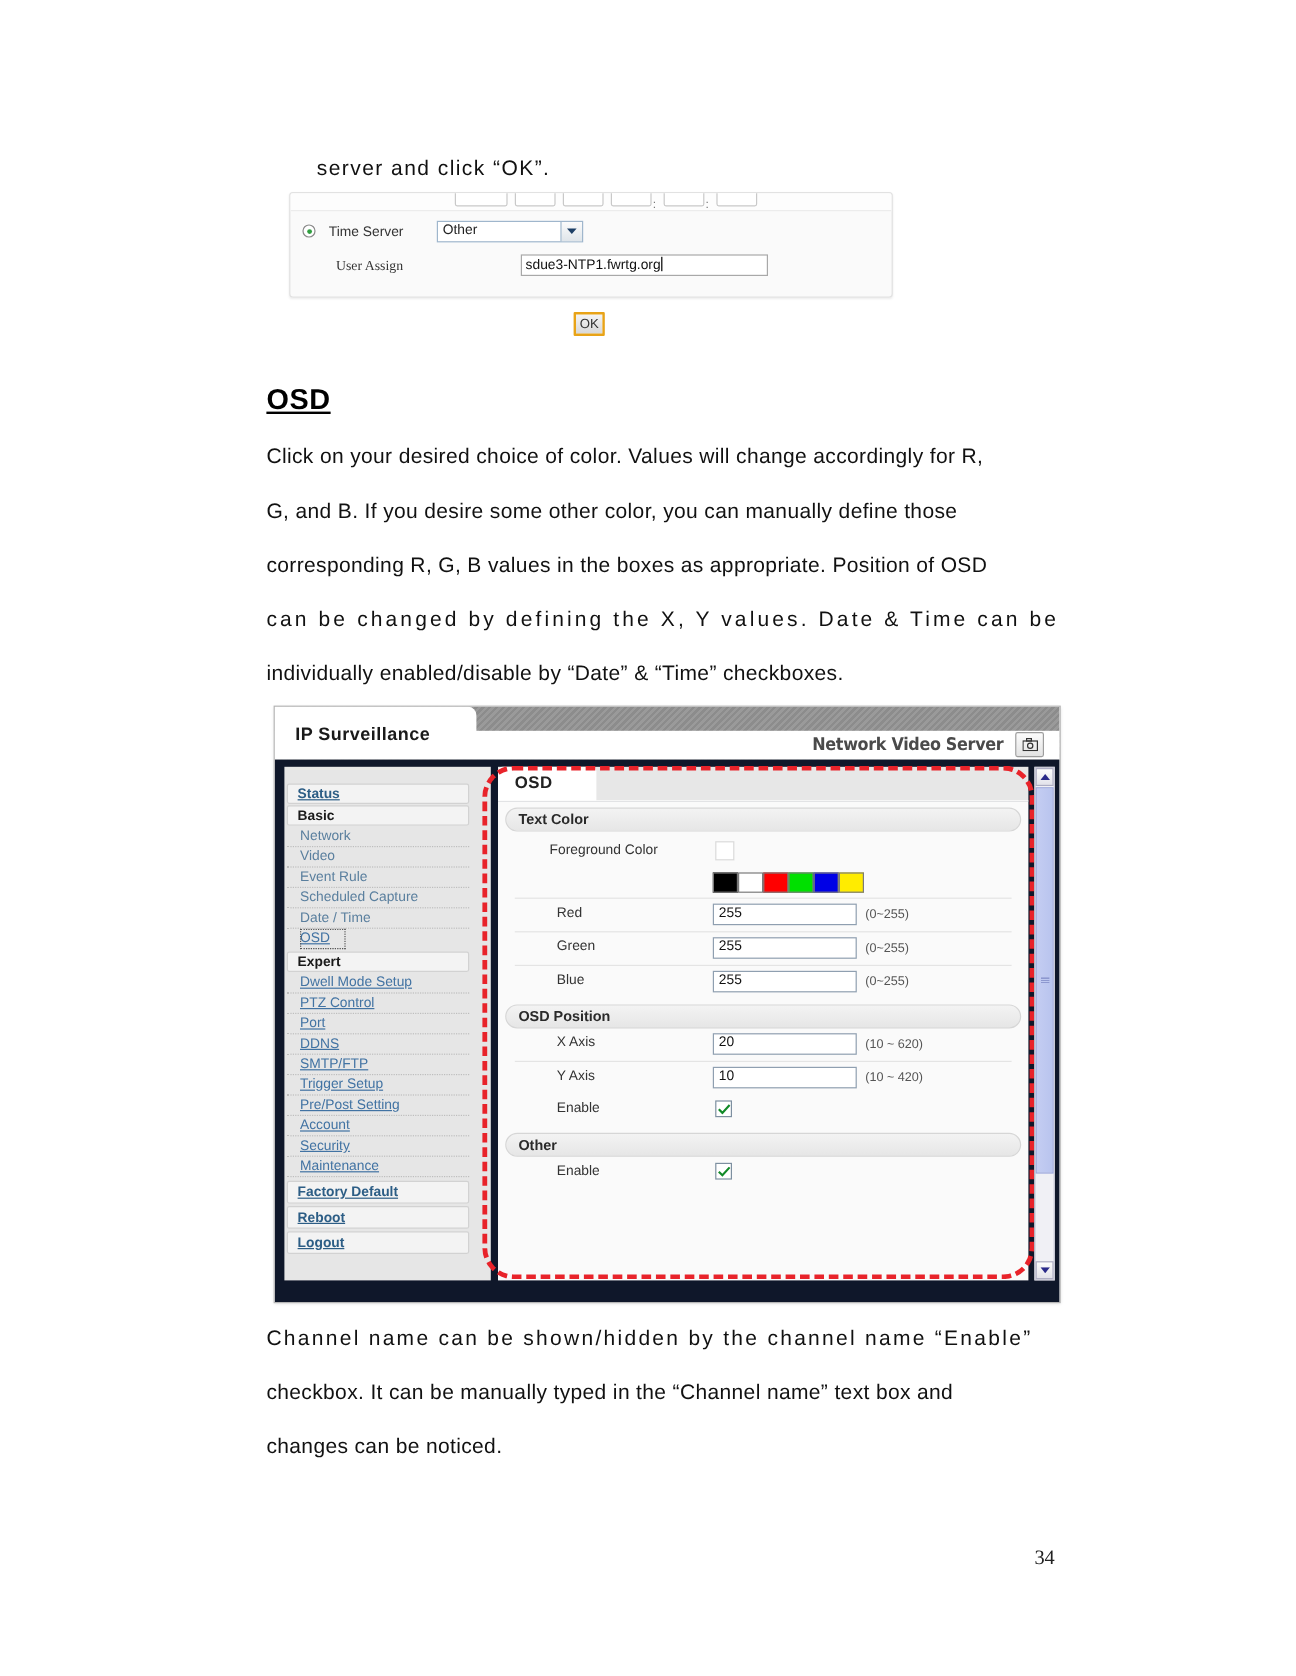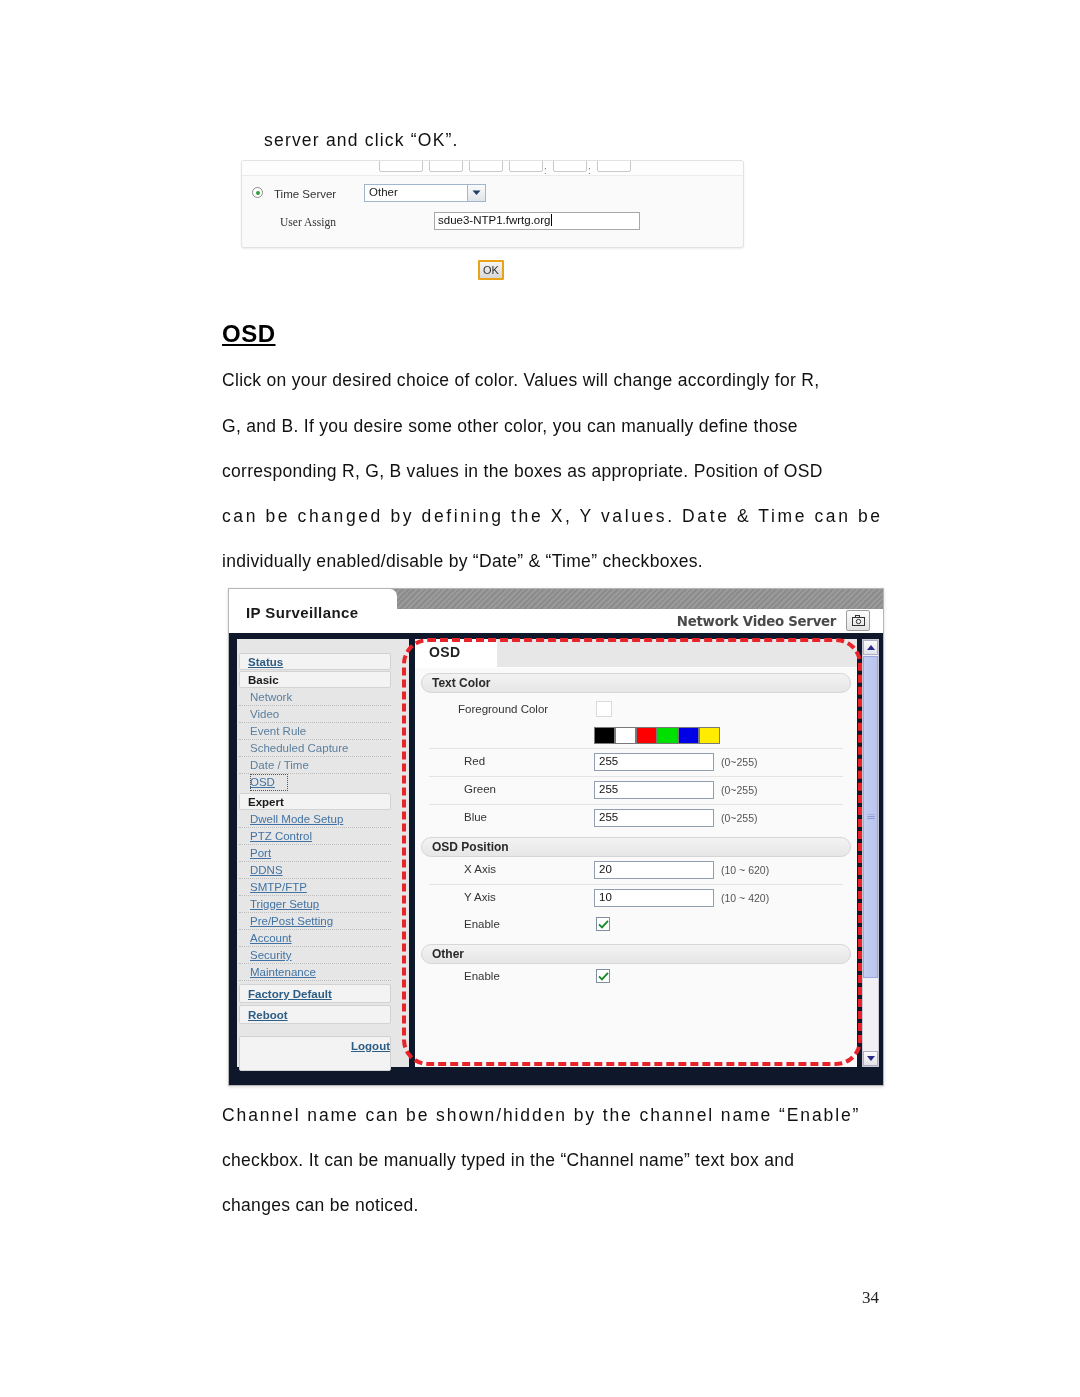--- a/index.html
+++ b/index.html
@@ -567,21 +567,21 @@
       <div class="side-item">Pre/Post Setting</div>
       <div class="side-item">Account</div>
       <div class="side-item">Security</div>
       <div class="side-item">Maintenance</div>
       <div class="side-sec link-sec" style="margin-top:3px; height:19px; line-height:18px;">
         <a>Factory Default</a>
       </div>
       <div class="side-sec link-sec" style="margin-top:2px; height:19px; line-height:18px;">
         <a>Reboot</a>
       </div>
-      <div class="side-sec link-sec" style="margin-top:12px; height:35px; line-height:18px;text-align:right;">
+      <div class="side-sec link-sec" style="margin-top:2px; height:19px; line-height:18px;">
         <a>Logout</a>
       </div>
     </div>
 
     <div class="content-area">
       <div class="tab-strip">
         <div class="tab-active">OSD</div>
       </div>
 
       <div class="panel">

